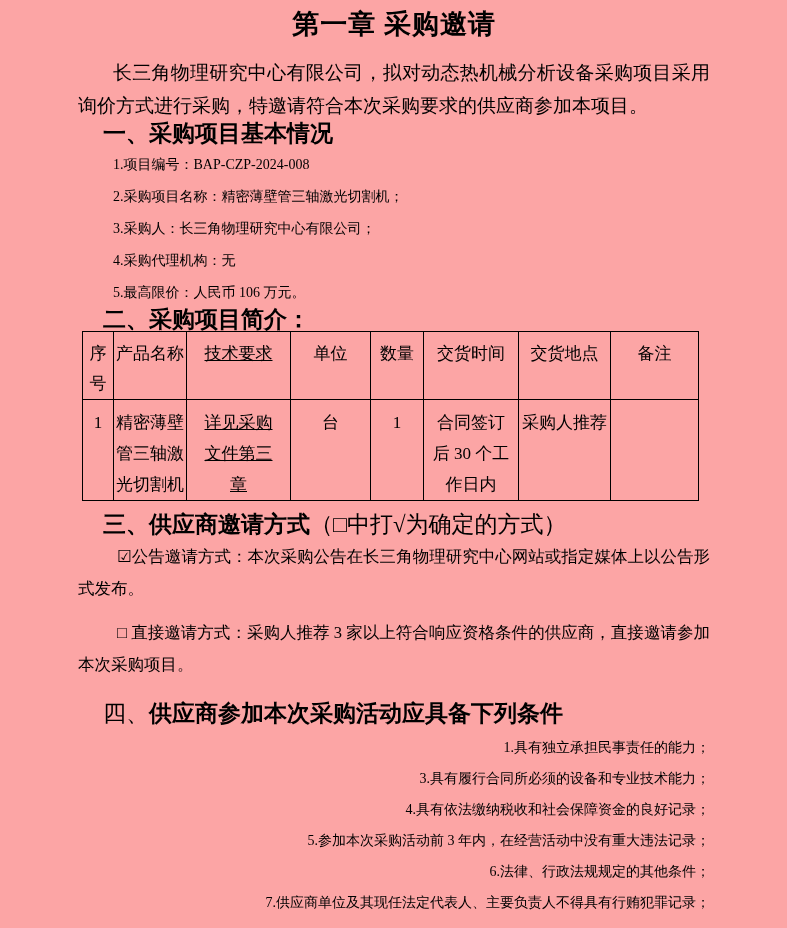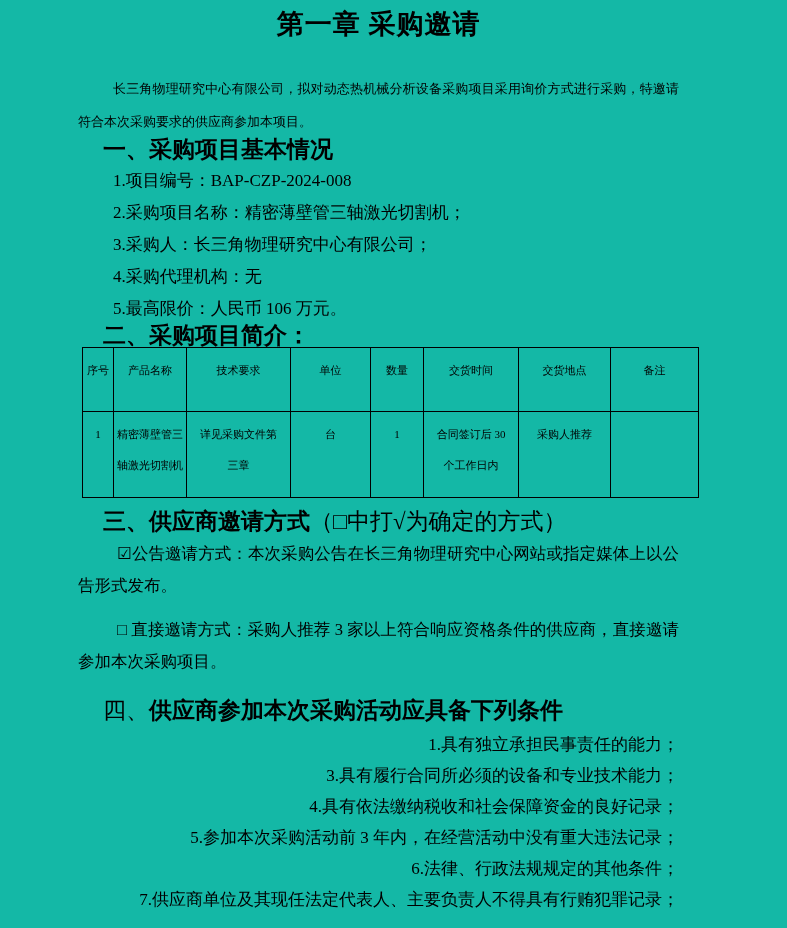--- a/index.html
+++ b/index.html
@@ -1,59 +1,59 @@
 <!DOCTYPE html>
 <html><head>
 <meta charset="utf-8">
 <style>
   html,body{margin:0;padding:0;background:#fff;}
   .page{
-    width:787px;height:928px;background:#14b8a6;color:#000;
+    width:787px;height:928px;background:#fca5a5;color:#000;
     font-family:"Liberation Serif","DejaVu Serif",serif;
-    box-sizing:border-box;padding:6px 108px 0 78px;overflow:hidden;
+    box-sizing:border-box;padding:6px 77px 0 78px;overflow:hidden;
     position:relative;
   }
   .title{
     margin:0;font-size:27px;line-height:36px;font-weight:700;
     text-align:center;letter-spacing:1px;
   }
   .intro{
-    margin:30px 0 0;font-size:13px;line-height:33px;
+    margin:14px 0 0;font-size:19px;line-height:33px;
     text-align:justify;text-indent:35px;
   }
   .hsec{font-weight:700;font-size:23px;margin:0;padding-left:25px;}
   .h1x{line-height:23px;}
   .h2x{line-height:22px;}
   .h3x{margin-top:12px;line-height:24px;}
   .h4x{margin-top:21px;line-height:23px;}
   .hsec .hnote{font-weight:400;}
   .hsec .hprefix{font-weight:400;}
-  .num-item{margin:0;font-size:17px;line-height:32px;padding-left:35px;}
+  .num-item{margin:0;font-size:14px;line-height:32px;padding-left:35px;}
   .items-a .num-item:first-child{margin-top:4px;}
   .items-b .num-item{line-height:31px;text-align:right;}
   .items-b .num-item:first-child{margin-top:7px;}
   .num-item.less-indent{padding-left:27px;}
   .opt{
     margin:0;font-size:16.5px;line-height:32px;text-align:justify;
     text-indent:39px;
   }
   .opt1{margin-top:4px;}
   .opt2{margin-top:12px;}
   table.ptable{
     border-collapse:collapse;table-layout:fixed;width:616px;
-    margin:0 0 0 4px;font-size:11px;
+    margin:0 0 0 4px;font-size:17px;
   }
   table.ptable th,table.ptable td{
     border:1px solid #000;text-align:center;vertical-align:top;
     font-weight:400;padding:7px 2px 0 2px;line-height:30px;
     overflow:hidden;word-break:break-all;
   }
   table.ptable thead th{height:64px;box-sizing:border-box;}
   table.ptable tbody td{height:86px;box-sizing:border-box;line-height:31px;}
-  table.ptable .c-tech{padding-left:10px;padding-right:10px;}
+  table.ptable .c-tech{padding-left:10px;padding-right:10px;text-decoration:underline;}
   table.ptable .c-time{padding-left:8px;padding-right:8px;}
 </style>
 </head>
 <body>
 
 <div class="page">
 
   <h1 class="title">第一章 采购邀请</h1>
 
   <p class="intro">长三角物理研究中心有限公司，拟对动态热机械分析设备采购项目采用询价方式进行采购，特邀请符合本次采购要求的供应商参加本项目。</p>

